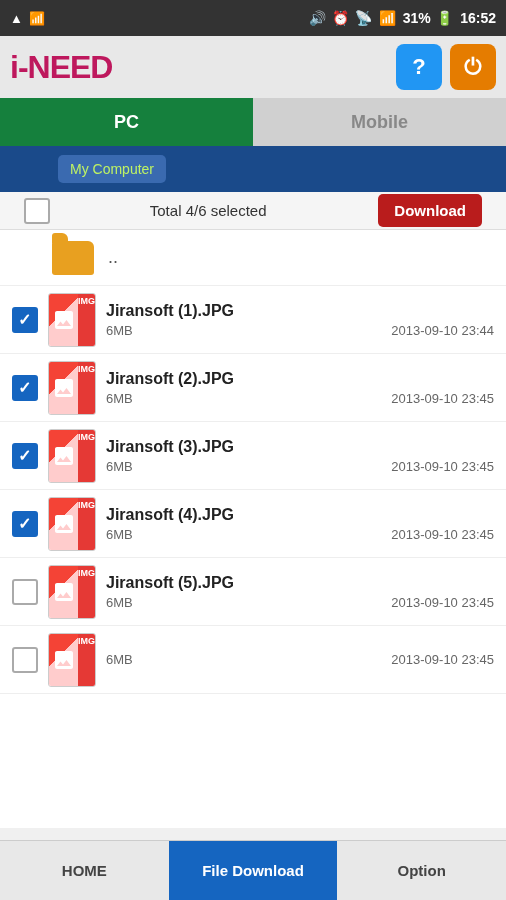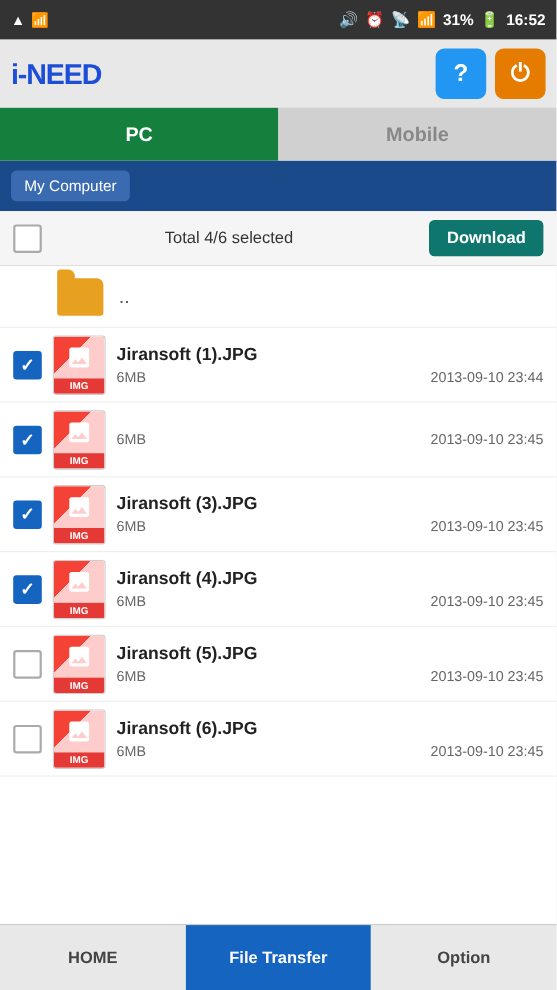--- a/index.html
+++ b/index.html
@@ -29,23 +29,23 @@
     
     #header {
       background: #e8e8e8;
       height: 62px;
       display: flex;
       align-items: center;
       justify-content: space-between;
       padding: 0 10px;
     }
     #logo {
-      font-size: 26px;
-      font-weight: bold;
-      color: #1d4ed8;
+      font-size: 32px;
+      font-weight: bold;
+      color: #be185d;
       letter-spacing: -1px;
     }
     .header-buttons { display: flex; gap: 8px; }
     .header-btn {
       width: 46px;
       height: 46px;
       border-radius: 8px;
       border: none;
       cursor: pointer;
       display: flex;
@@ -79,52 +79,53 @@
       background: #1a4a8a;
       height: 46px;
       display: flex;
       align-items: center;
       justify-content: space-between;
       padding: 0 10px;
     }
     #path-text { color: white; font-size: 17px; font-weight: bold; }
     #my-computer-btn {
       background: #3a6ab0;
-      color: #ffffff;
+      color: #bef264;
       border: none;
       border-radius: 5px;
       padding: 6px 12px;
       font-size: 14px;
       cursor: pointer;
+      margin-left: 48px;
     }
 
     
     #selection-bar {
       background: #f5f5f5;
-      height: 50px;
-      display: flex;
-      align-items: center;
-      padding: 0 12px;
+      height: 38px;
+      display: flex;
+      align-items: center;
+      padding: 0 24px;
       gap: 12px;
       border-bottom: 1px solid #ddd;
     }
     .checkbox-outer {
       width: 26px;
       height: 26px;
       border: 2px solid #aaa;
       border-radius: 3px;
       background: white;
       display: flex;
       align-items: center;
       justify-content: center;
       cursor: pointer;
     }
     #selection-text { flex: 1; font-size: 15px; color: #333; text-align: center; }
     #download-btn {
-      background: #0f766e;
+      background: #b91c1c;
       color: white;
       border: none;
       border-radius: 5px;
       padding: 8px 16px;
       font-size: 15px;
       font-weight: bold;
       cursor: pointer;
       margin-left: 12px;
     }
 
@@ -189,21 +190,20 @@
       font-size: 16px;
       font-weight: bold;
     }
     .file-thumb {
       width: 48px;
       height: 54px;
       background: white;
       border: 1px solid #ccc;
       border-radius: 3px;
       display: flex;
-      flex-direction: column;
       overflow: hidden;
       flex-shrink: 0;
       position: relative;
     }
     .file-thumb-img {
       flex: 1;
       background: linear-gradient(135deg, #f44336 40%, #ffcccc 40%);
       display: flex;
       align-items: center;
       justify-content: center;
@@ -329,20 +329,21 @@
       </div>
       <div class="file-thumb">
         <div class="file-thumb-img">
           <svg viewBox="0 0 24 24" fill="white">
             <path d="M21 19V5c0-1.1-.9-2-2-2H5c-1.1 0-2 .9-2 2v14c0 1.1.9 2 2 2h14c1.1 0 2-.9 2-2zM8.5 13.5l2.5 3.01L14.5 12l4.5 6H5l3.5-4.5z"></path>
           </svg>
         </div>
         <div class="file-thumb-label">IMG</div>
       </div>
       <div class="file-info">
+        <div class="file-name">Jiransoft (2).JPG</div>
         <div class="file-meta">
           <span class="file-size">6MB</span>
           <span class="file-date">2013-09-10 23:45</span>
         </div>
       </div>
     </div>
     <div class="file-row">
       <div class="file-checkbox checked">
         <span class="checkmark">✓</span>
       </div>
@@ -408,32 +409,31 @@
       </div>
       <div class="file-thumb">
         <div class="file-thumb-img">
           <svg viewBox="0 0 24 24" fill="white">
             <path d="M21 19V5c0-1.1-.9-2-2-2H5c-1.1 0-2 .9-2 2v14c0 1.1.9 2 2 2h14c1.1 0 2-.9 2-2zM8.5 13.5l2.5 3.01L14.5 12l4.5 6H5l3.5-4.5z"></path>
           </svg>
         </div>
         <div class="file-thumb-label">IMG</div>
       </div>
       <div class="file-info">
-        <div class="file-name">Jiransoft (6).JPG</div>
         <div class="file-meta">
           <span class="file-size">6MB</span>
           <span class="file-date">2013-09-10 23:45</span>
         </div>
       </div>
     </div>
   </div>
 
 <div id="bottom-nav">
   <div class="nav-item">
     <span>HOME</span>
   </div>
   <div class="nav-item active">
-    <span>File Transfer</span>
+    <span>File Download</span>
   </div>
   <div class="nav-item">
     <span>Option</span>
   </div>
 </div>
 
 </body></html>

